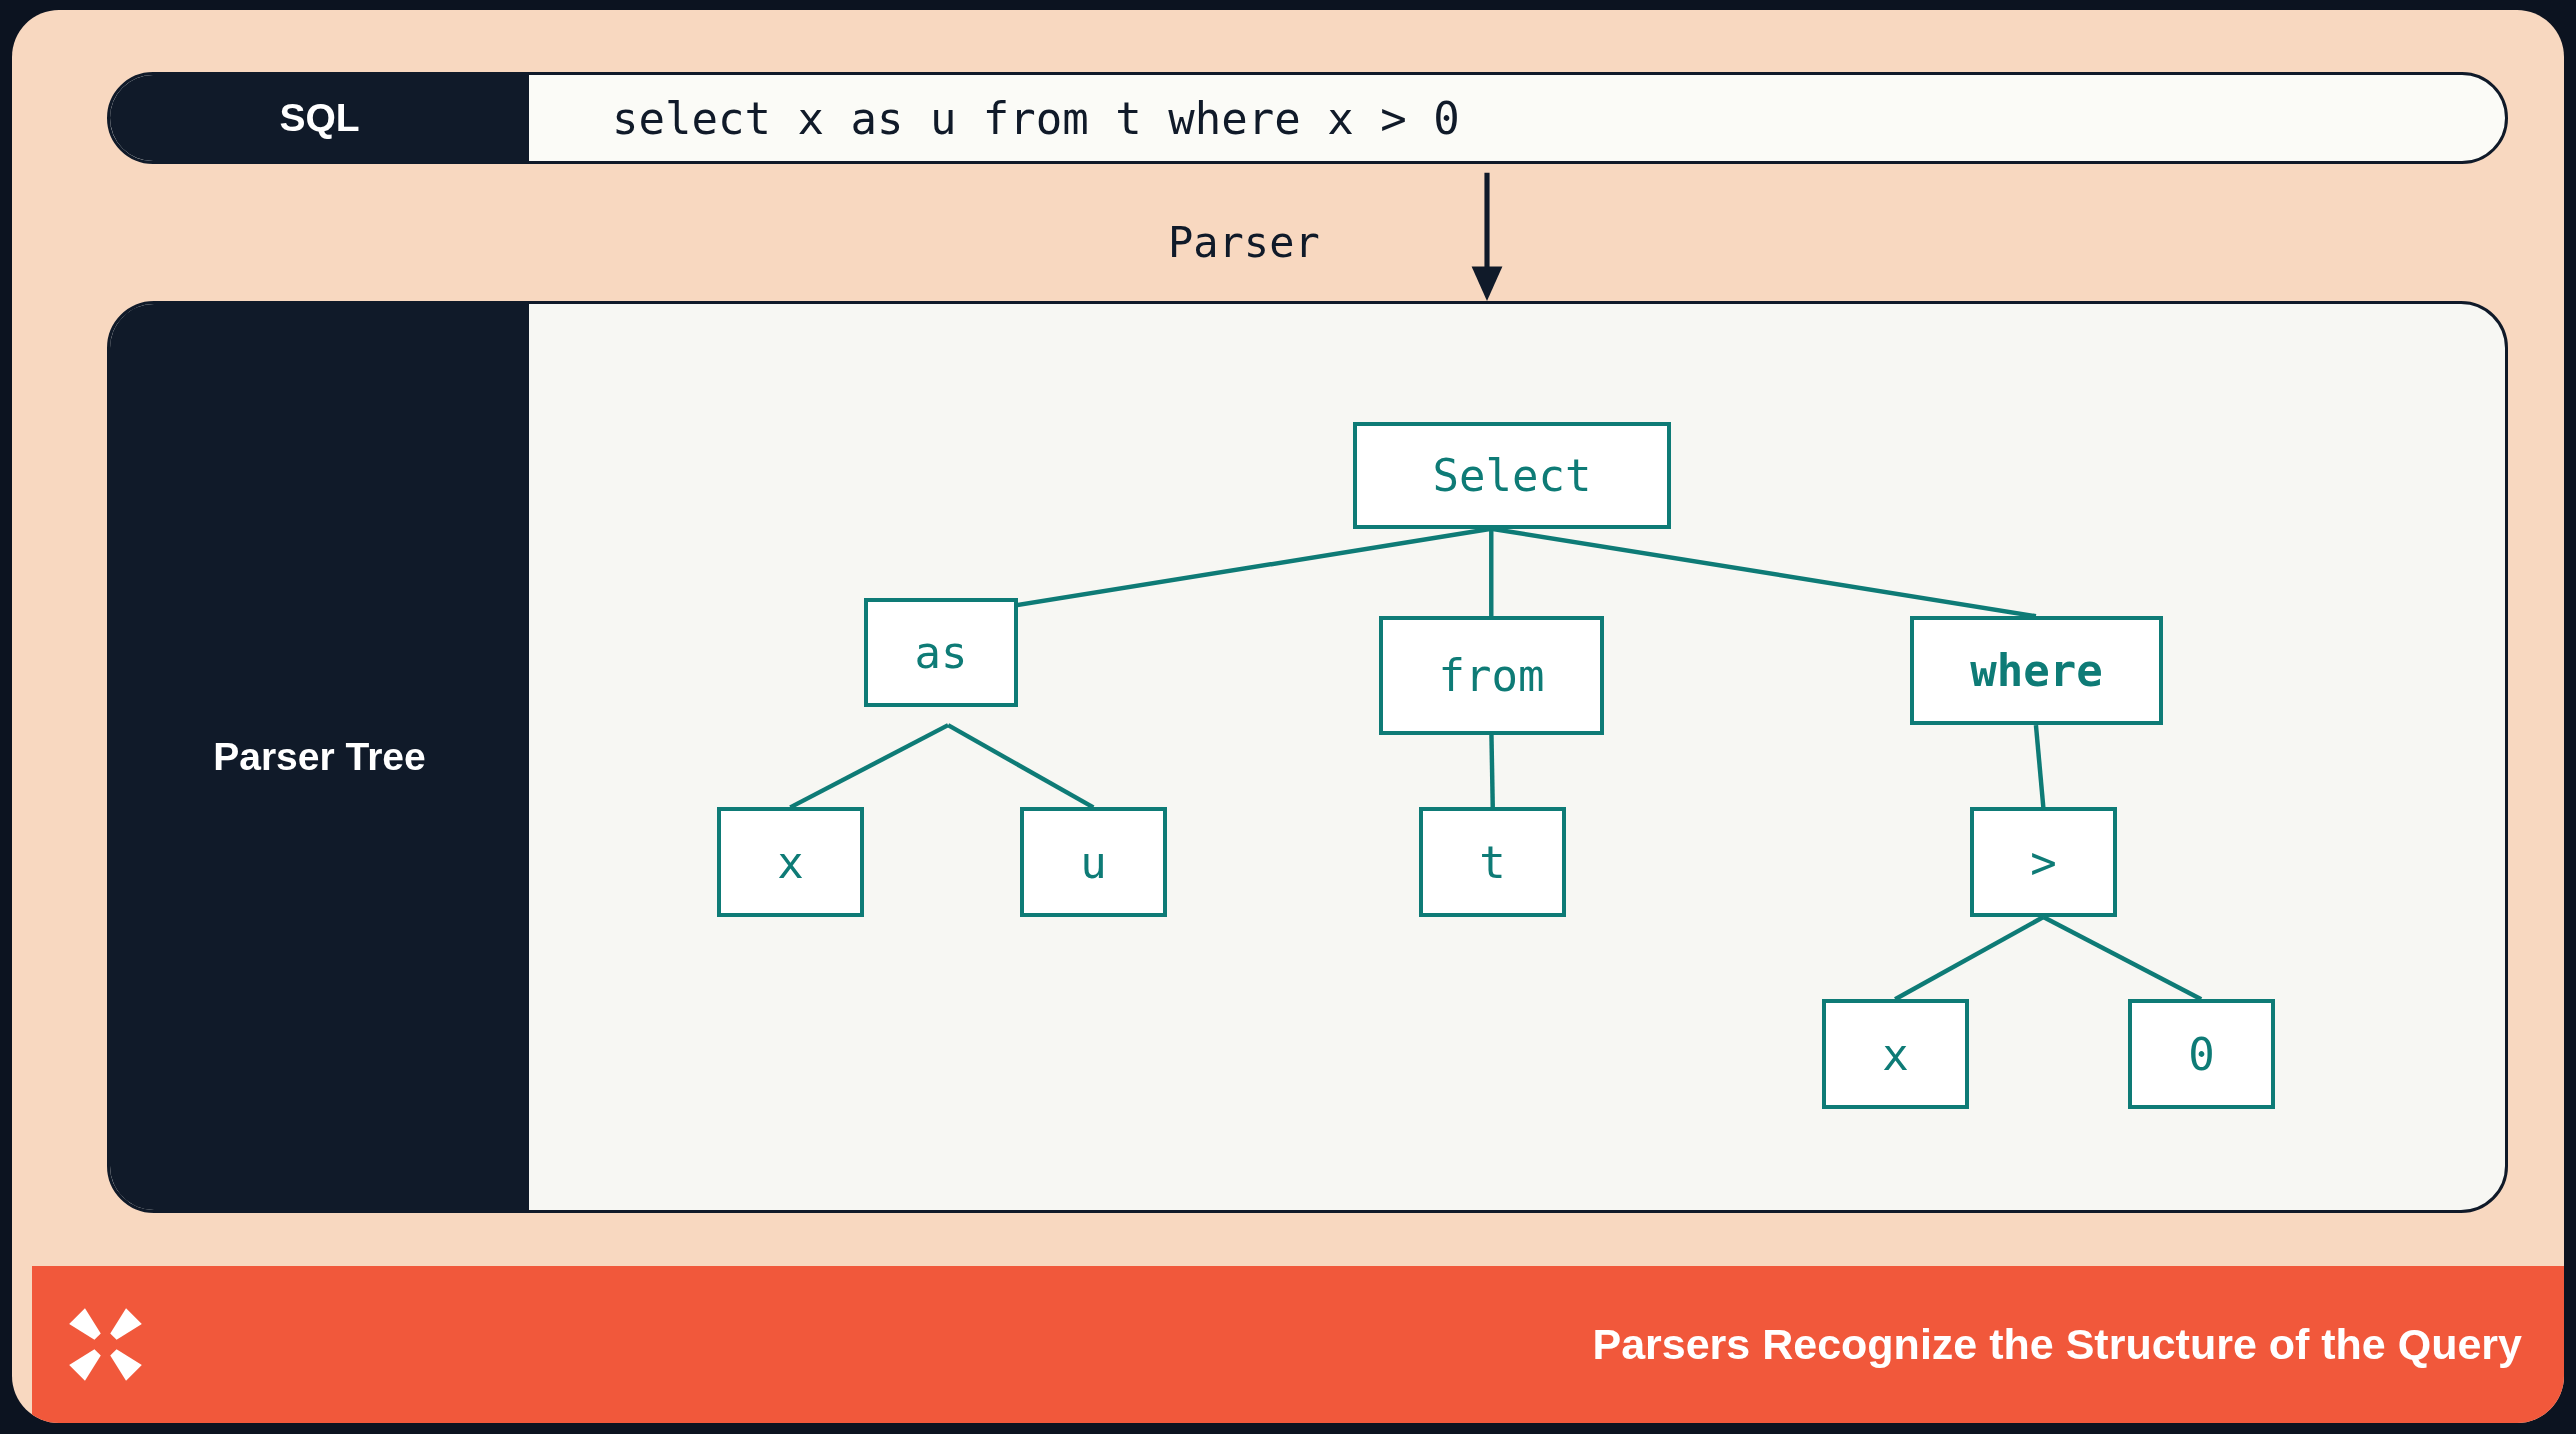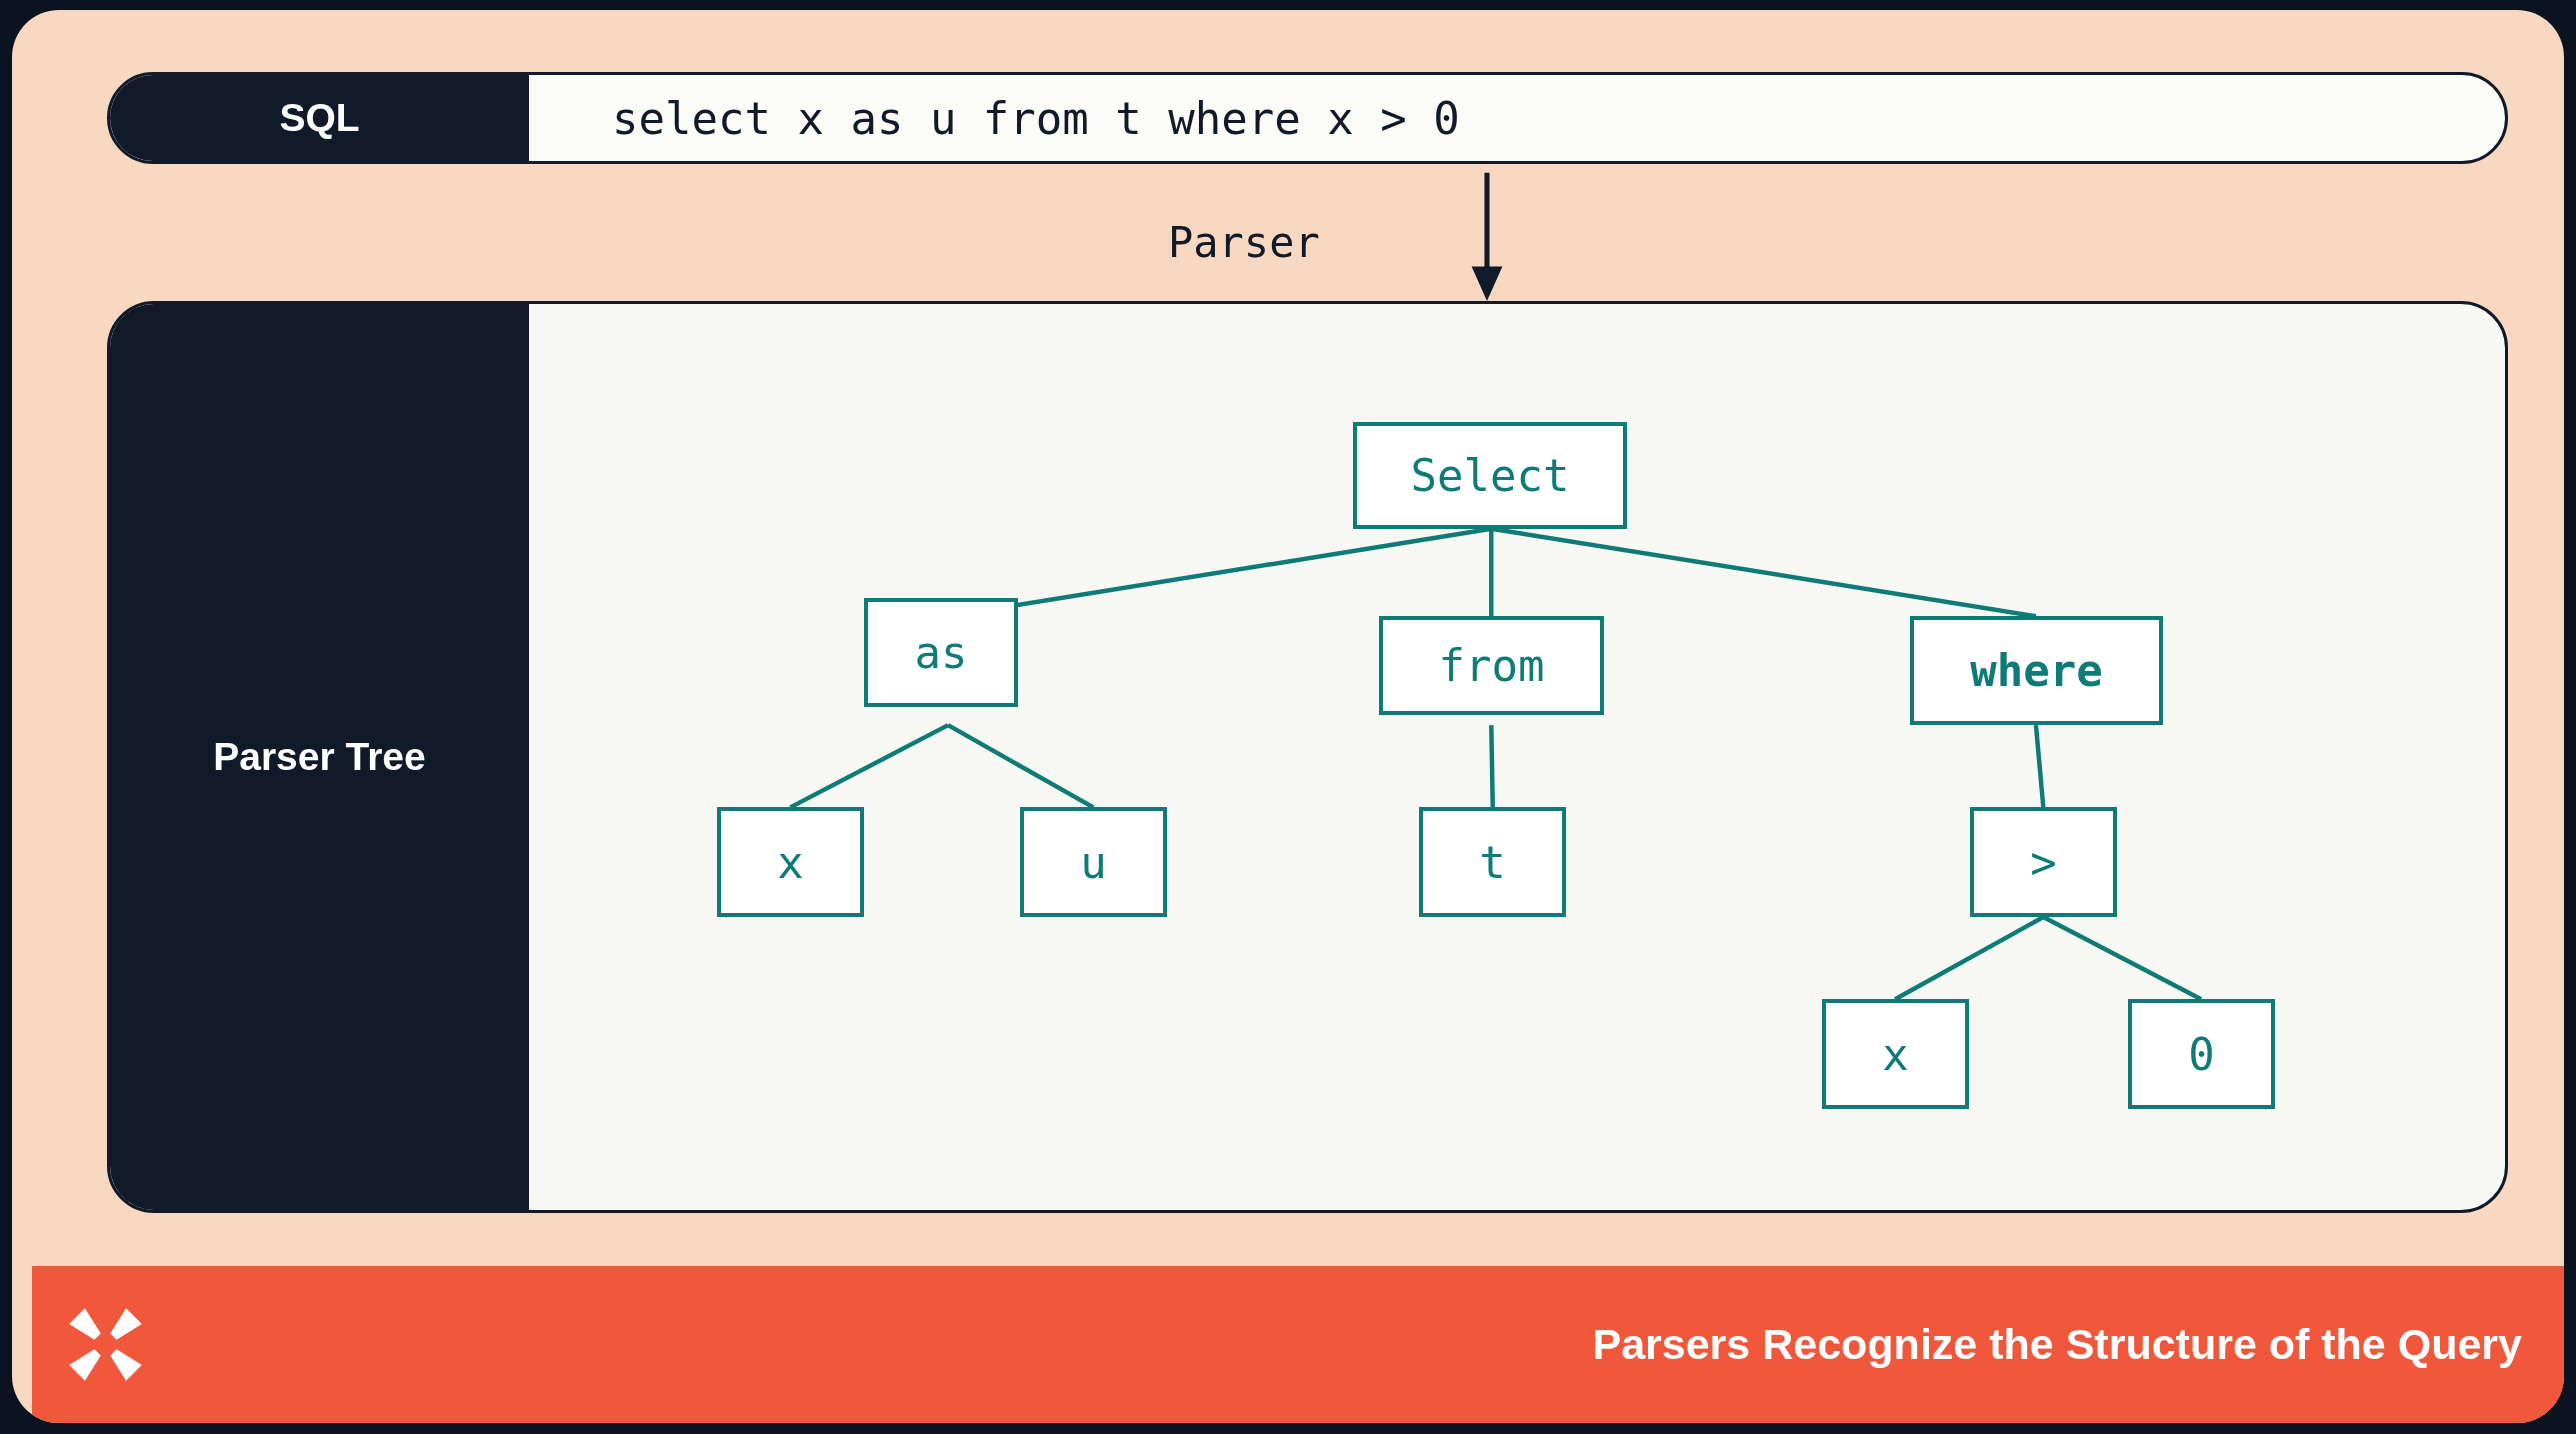--- a/index.html
+++ b/index.html
@@ -135,24 +135,24 @@
         <line x1="1864" y1="303" x2="2599" y2="421"></line>
         <line x1="1131" y1="568" x2="918" y2="679"></line>
         <line x1="1131" y1="568" x2="1327" y2="679"></line>
         <line x1="1864" y1="568" x2="1866" y2="679"></line>
         <line x1="2599" y1="568" x2="2609" y2="679"></line>
         <line x1="2609" y1="827" x2="2409" y2="938"></line>
         <line x1="2609" y1="827" x2="2822" y2="938"></line>
       </g>
     </svg>
 
-    <div class="node" style="left:1243px; top:118px;  width:274px; height:107px;">Select</div>
+    <div class="node" style="left:1243px; top:118px;  width:318px; height:107px;">Select</div>
 
     <div class="node" style="left:754px; top:294px;  width:154px; height:109px;">as</div>
-    <div class="node" style="left:1269px; top:312px;  width:225px; height:99px;">from</div>
+    <div class="node" style="left:1269px; top:312px;  width:225px; height:119px;">from</div>
     <div class="node" style="left:1800px; top:312px;  width:253px; height:109px;font-weight:bold;">where</div>
 
     <div class="node" style="left:607px;  top:503px;  width:147px; height:110px;">x</div>
     <div class="node" style="left:910px; top:503px;  width:147px; height:110px;">u</div>
     <div class="node" style="left:1309px; top:503px;  width:147px; height:110px;">t</div>
     <div class="node" style="left:1860px; top:503px;  width:147px; height:110px;">&gt;</div>
 
     <div class="node" style="left:1712px; top:695px;  width:147px; height:110px;">x</div>
     <div class="node" style="left:2018px; top:695px;  width:147px; height:110px;">0</div>
   </div>

